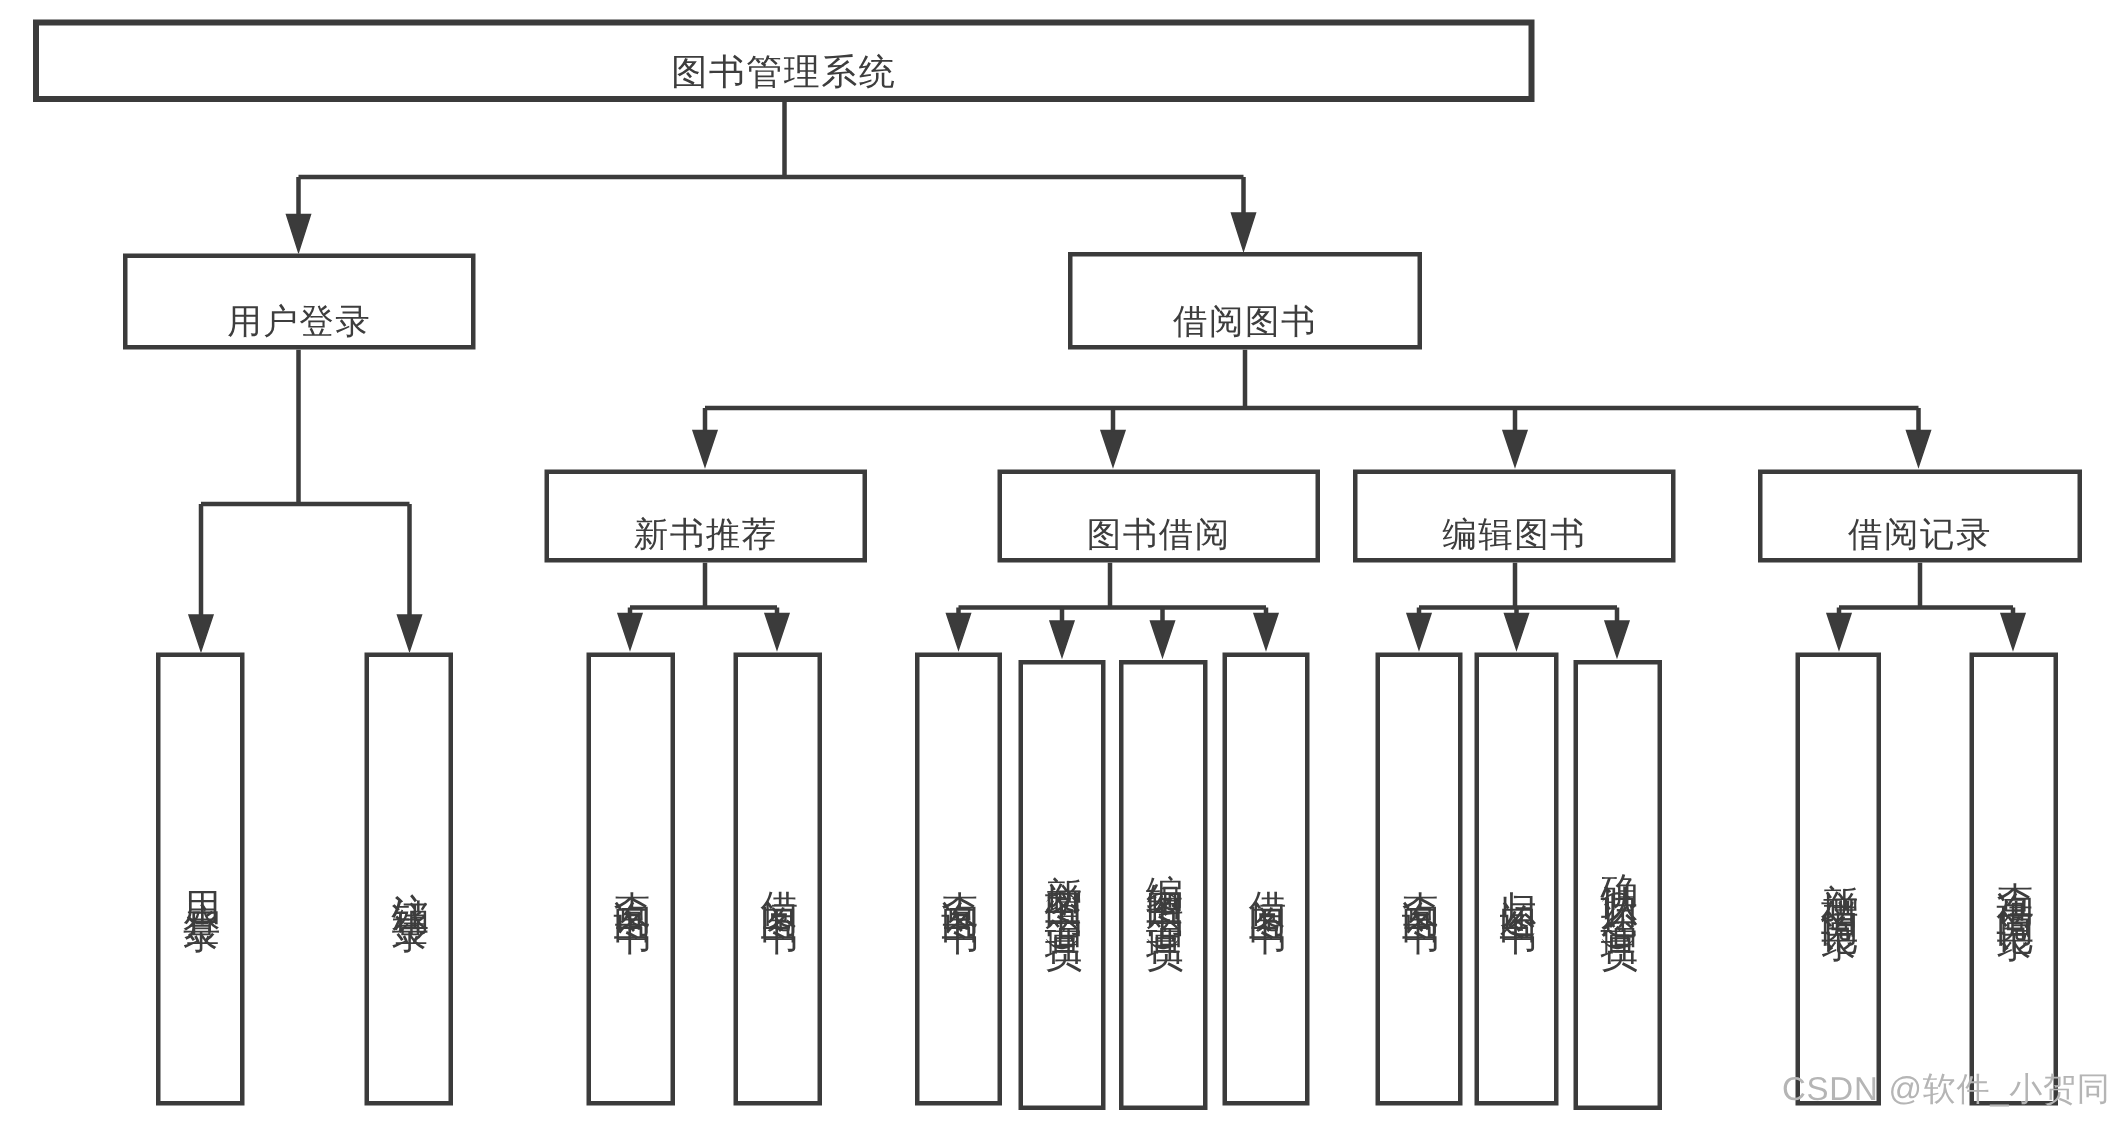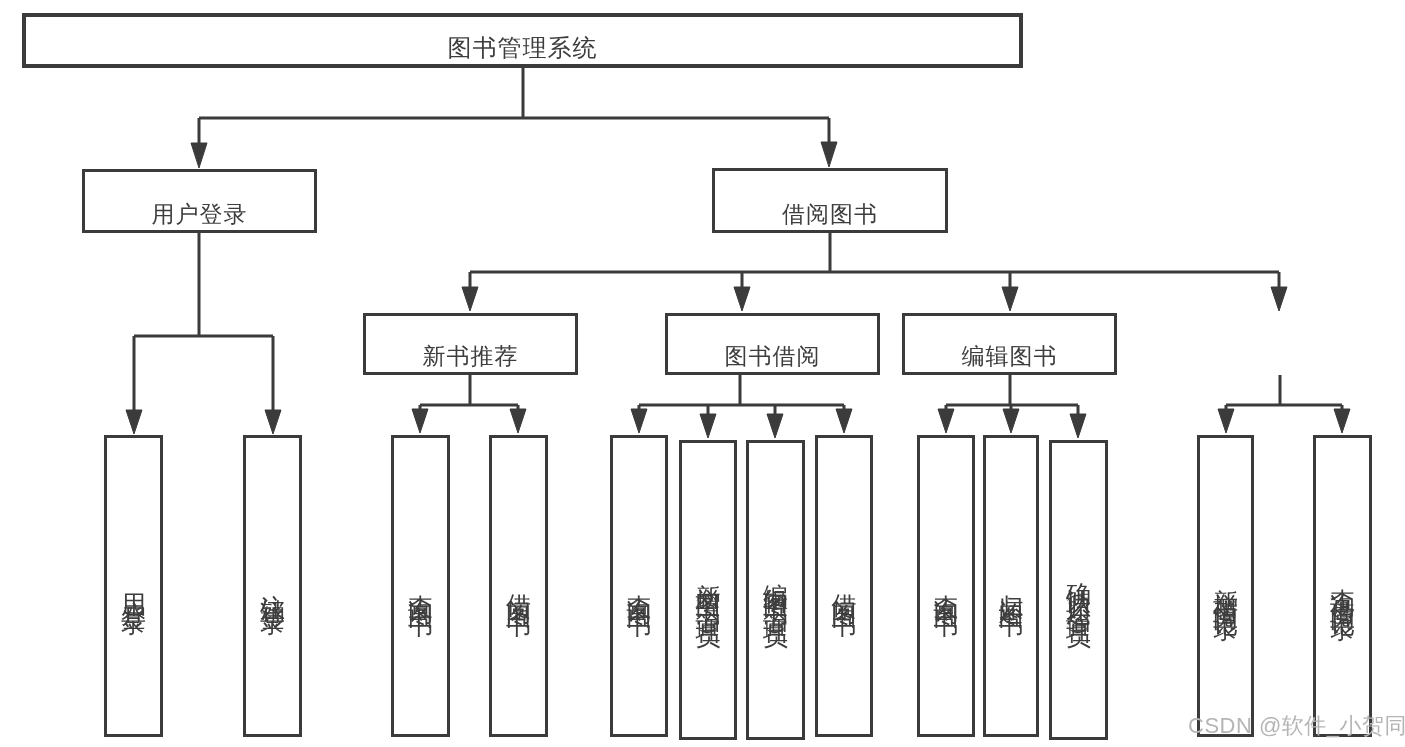--- a/index.html
+++ b/index.html
@@ -100,20 +100,23 @@
 
   <div class="node" style="left:363px;top:313px;width:215px;height:62px;">
     <span>新书推荐</span>
   </div>
   <div class="node" style="left:633px;top:313px;width:215px;height:62px;margin-left:32px;">
     <span>图书借阅</span>
   </div>
   <div class="node" style="left:902px;top:313px;width:215px;height:62px;">
     <span>编辑图书</span>
   </div>
+  <div class="node" style="left:1172px;top:313px;width:216px;height:62px;">
+    <span>借阅记录</span>
+  </div>
 
   <div class="vnode" style="left:104px;width:59px;">
     <span class="vtext">用户登录</span>
   </div>
   <div class="vnode" style="left:243px;width:59px;">
     <span class="vtext">注销登录</span>
   </div>
 
   <div class="vnode" style="left:391px;width:59px;">
     <span class="vtext">查询图书</span>

